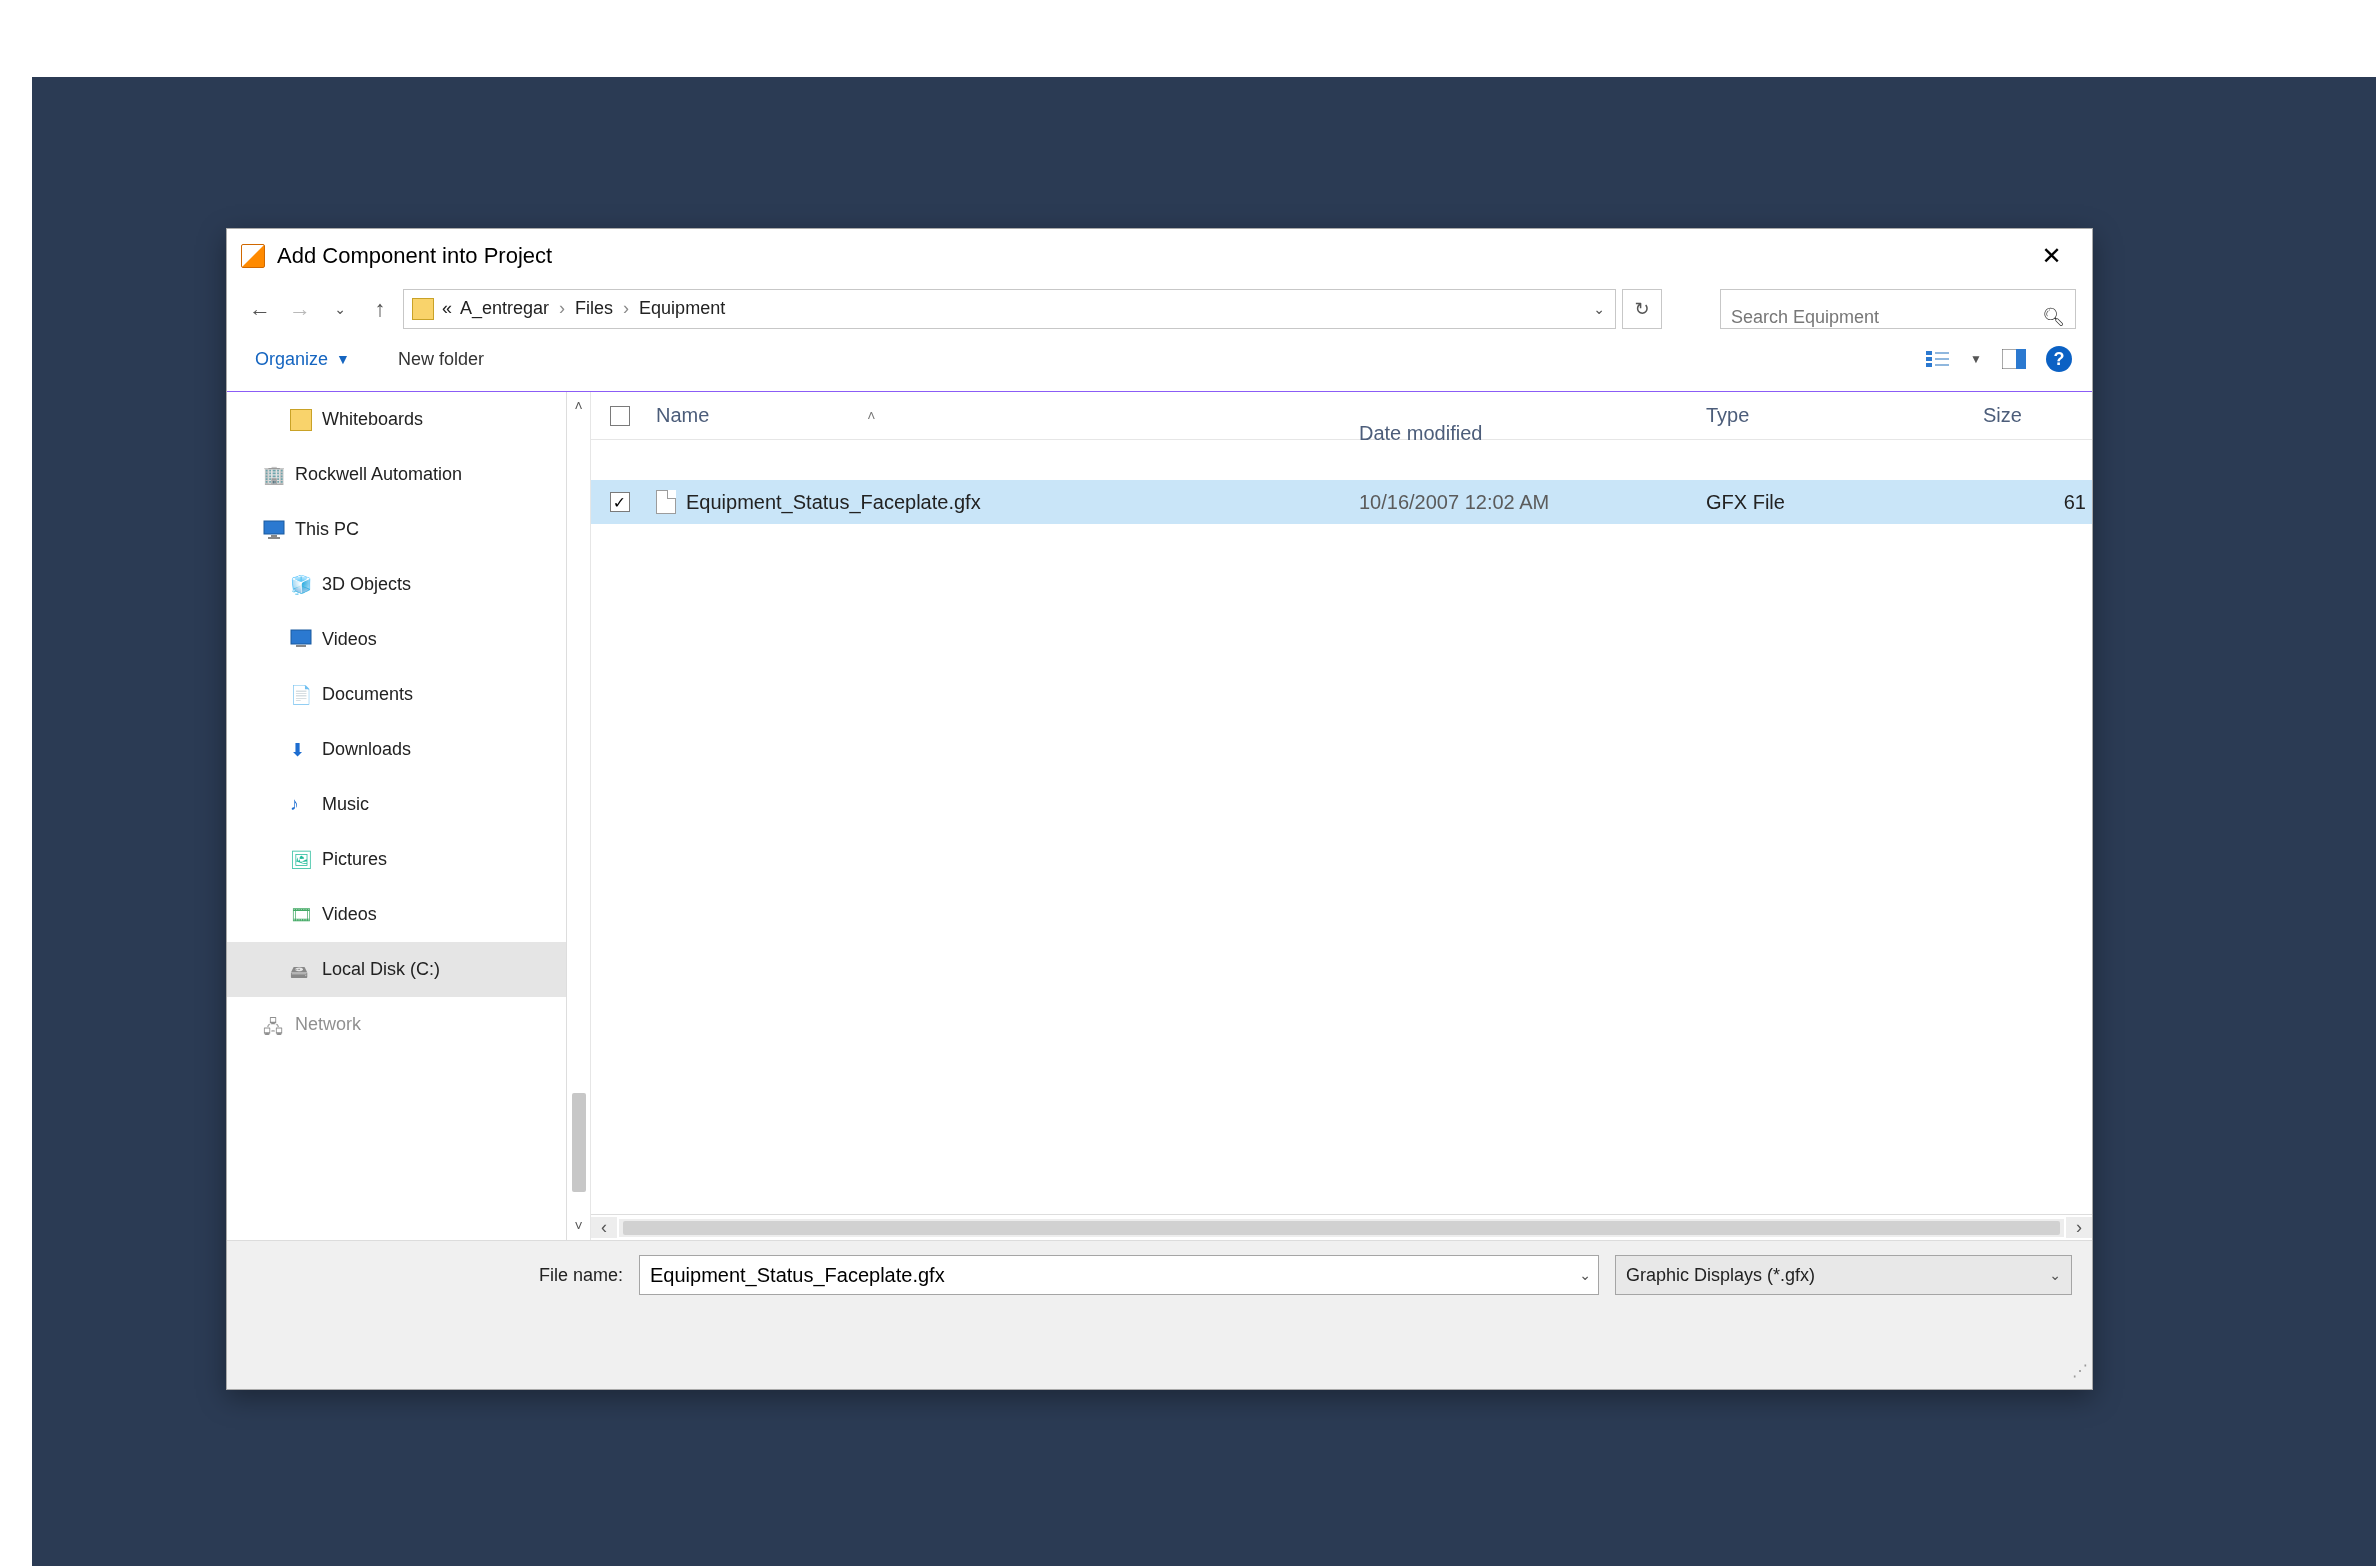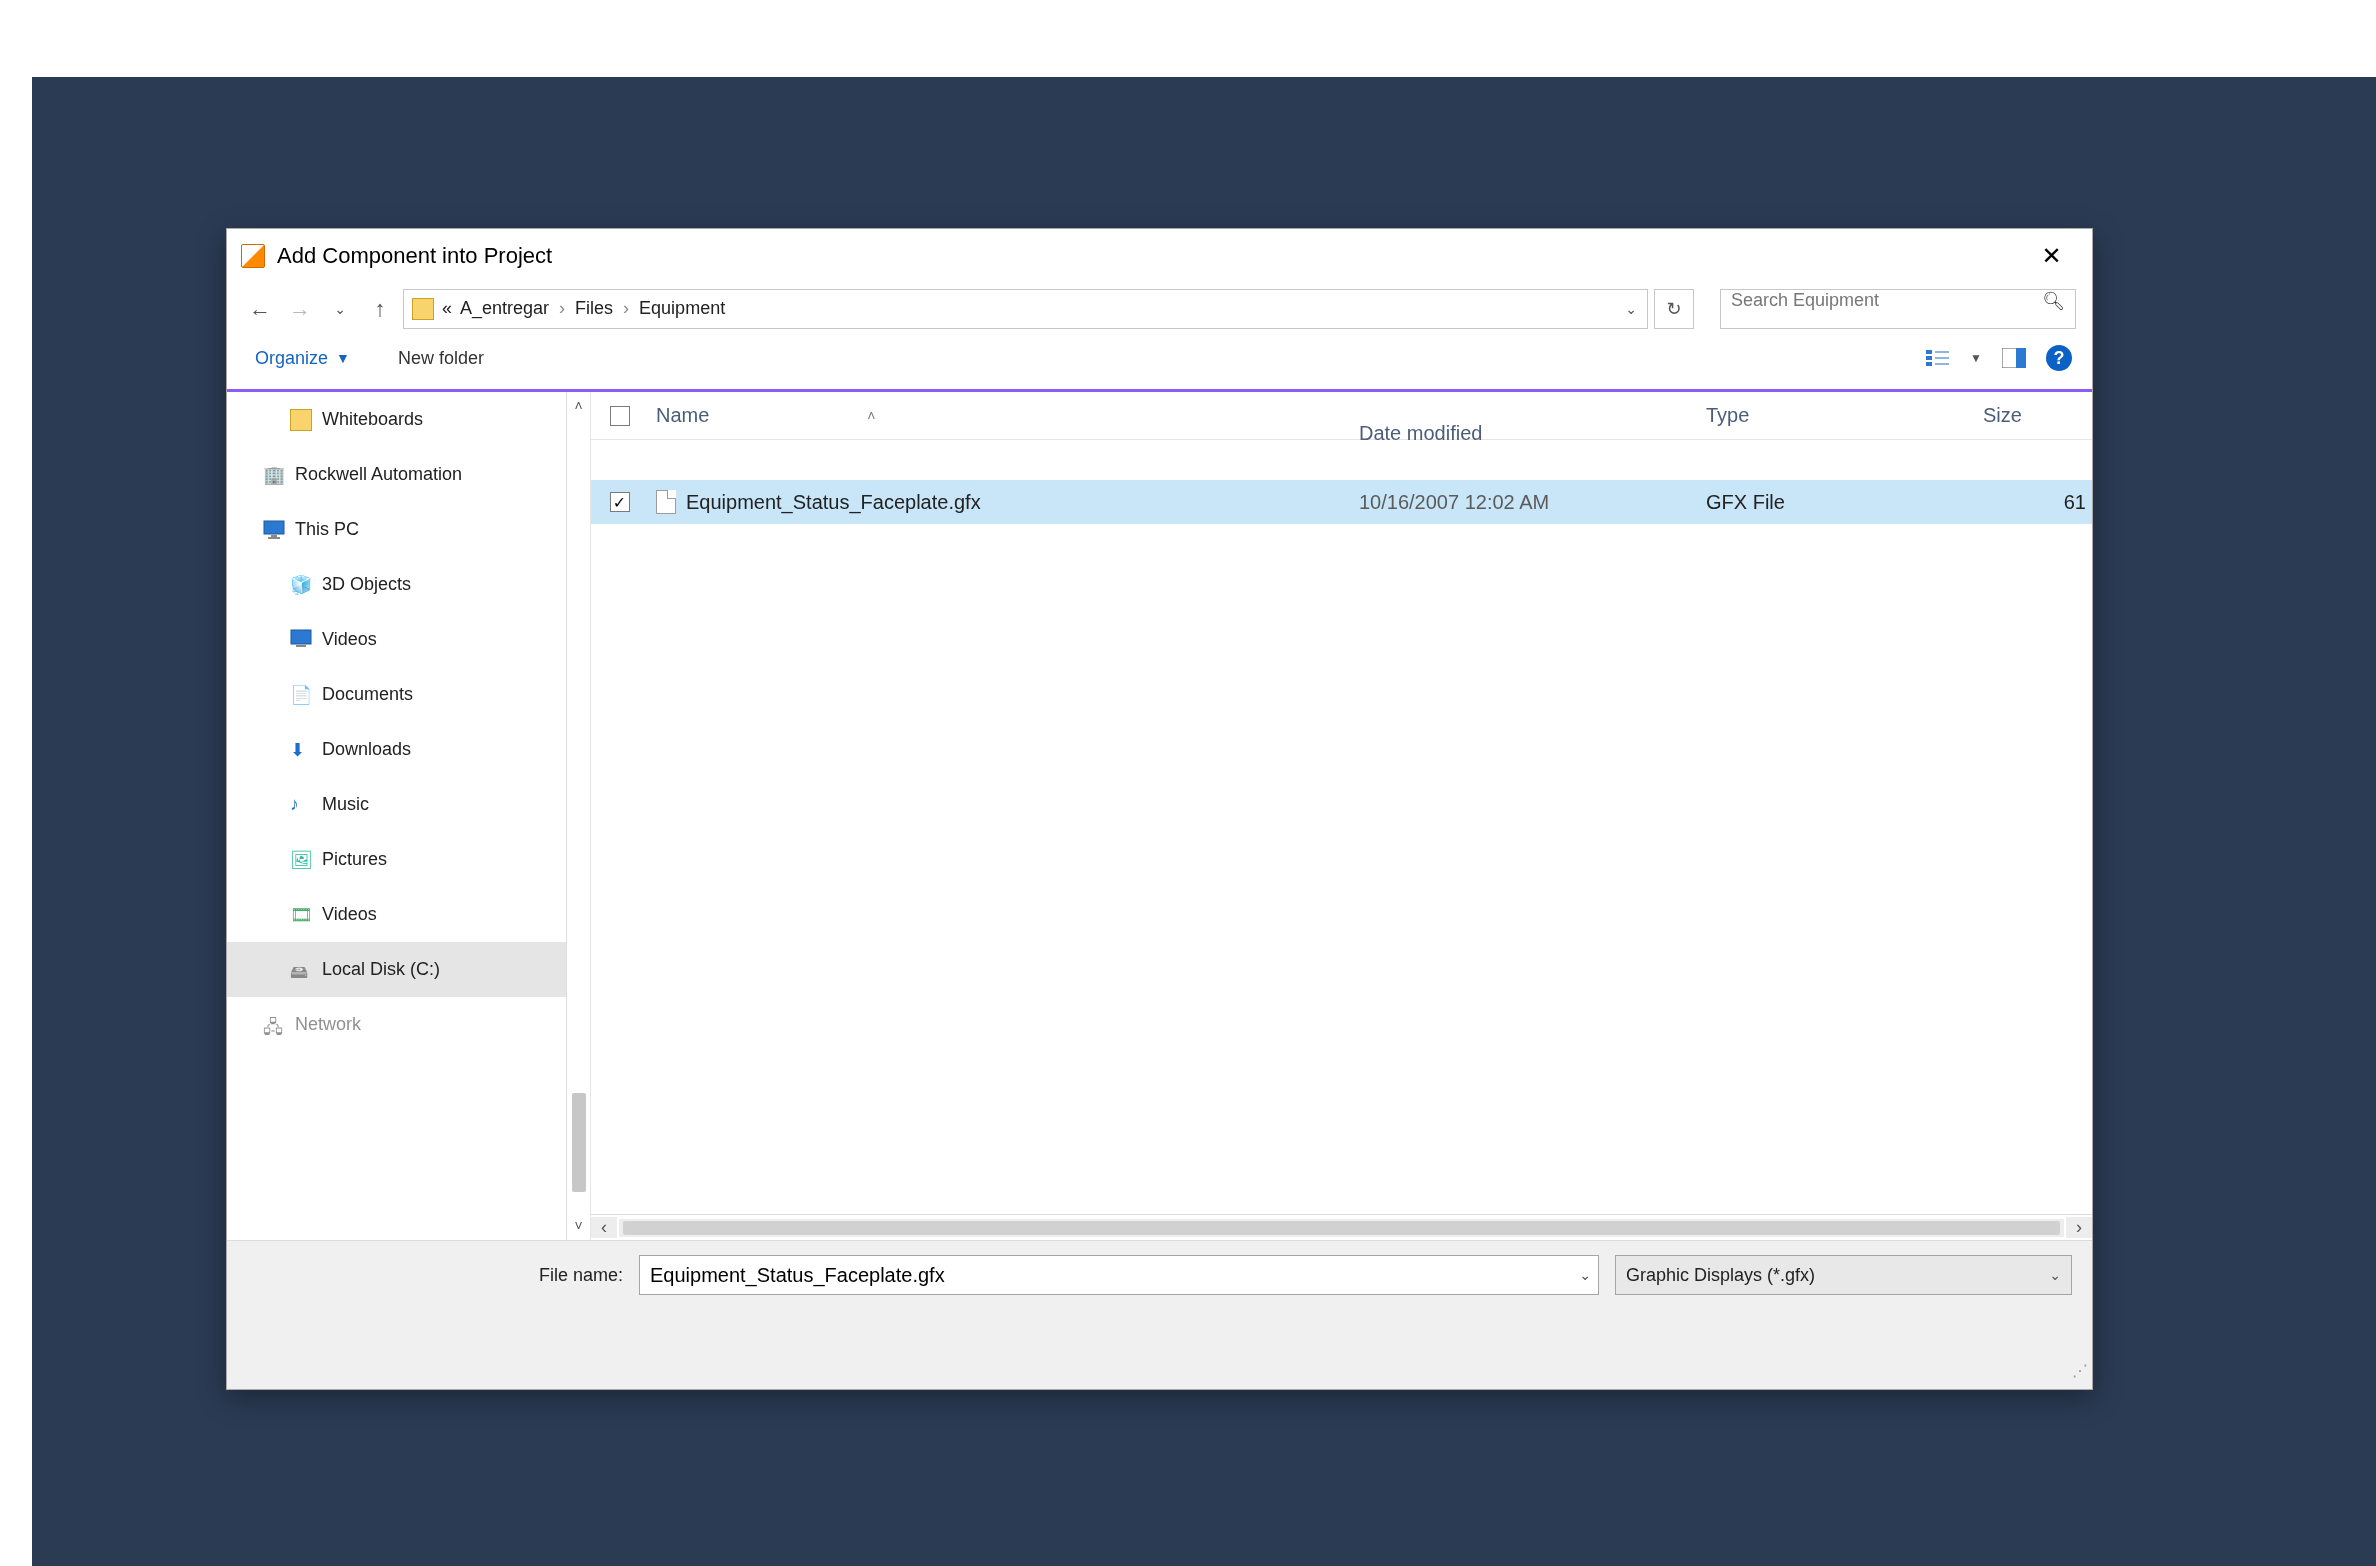--- a/index.html
+++ b/index.html
@@ -89,31 +89,32 @@
     width:22px; height:22px; background:#f9d36b; border:1px solid #c9a227;
     margin-right:8px;
   }
   .crumb { color:#222; }
   .crumbsep { color:#8a8a8a; padding:0 10px; }
   .crumbend { flex:1; }
   .crumbcaret { display:flex; align-items:center; gap:2px; margin-right:2px;}
   .refresh { width:40px; height:40px; border:1px solid #c7c7c7; display:flex;align-items:center;justify-content:center;color:#555; }
   .searchbox {
     width: 356px; height:40px; border:1px solid #c7c7c7;
-    display:flex; align-items:flex-start; padding:0 10px; color:#777;
+    display:flex; align-items:flex-end; padding:0 10px; color:#777;
     justify-content: space-between;
+    margin-left: 32px;
   }
   .searchbox .mag { color:#333; }
   
   .toolbar {
     height: 57px;
     display:flex; align-items:center;
     padding: 0 20px 8px 28px;
     color:#333;
-    border-bottom: 3px solid #8b5cf6;
+    border-bottom: 1px solid #8b5cf6;
   }
   .toolbar .org { color:#1565c0; margin-right:8px; }
   .toolbar .caretdown { color:#1565c0; font-size:14px;}
   .toolbar .spacer { flex:1; }
   .viewicons { display:flex; gap:18px; align-items:center; }
   .viewicons .vi { width:28px; height:24px; display:flex; align-items:center; justify-content:center;}
   .helpicon {
     width:26px;height:26px;border-radius:50%;background:#0b61c4;color:#fff;
     display:flex;align-items:center;justify-content:center;font-size:18px;font-weight:bold;
   }

